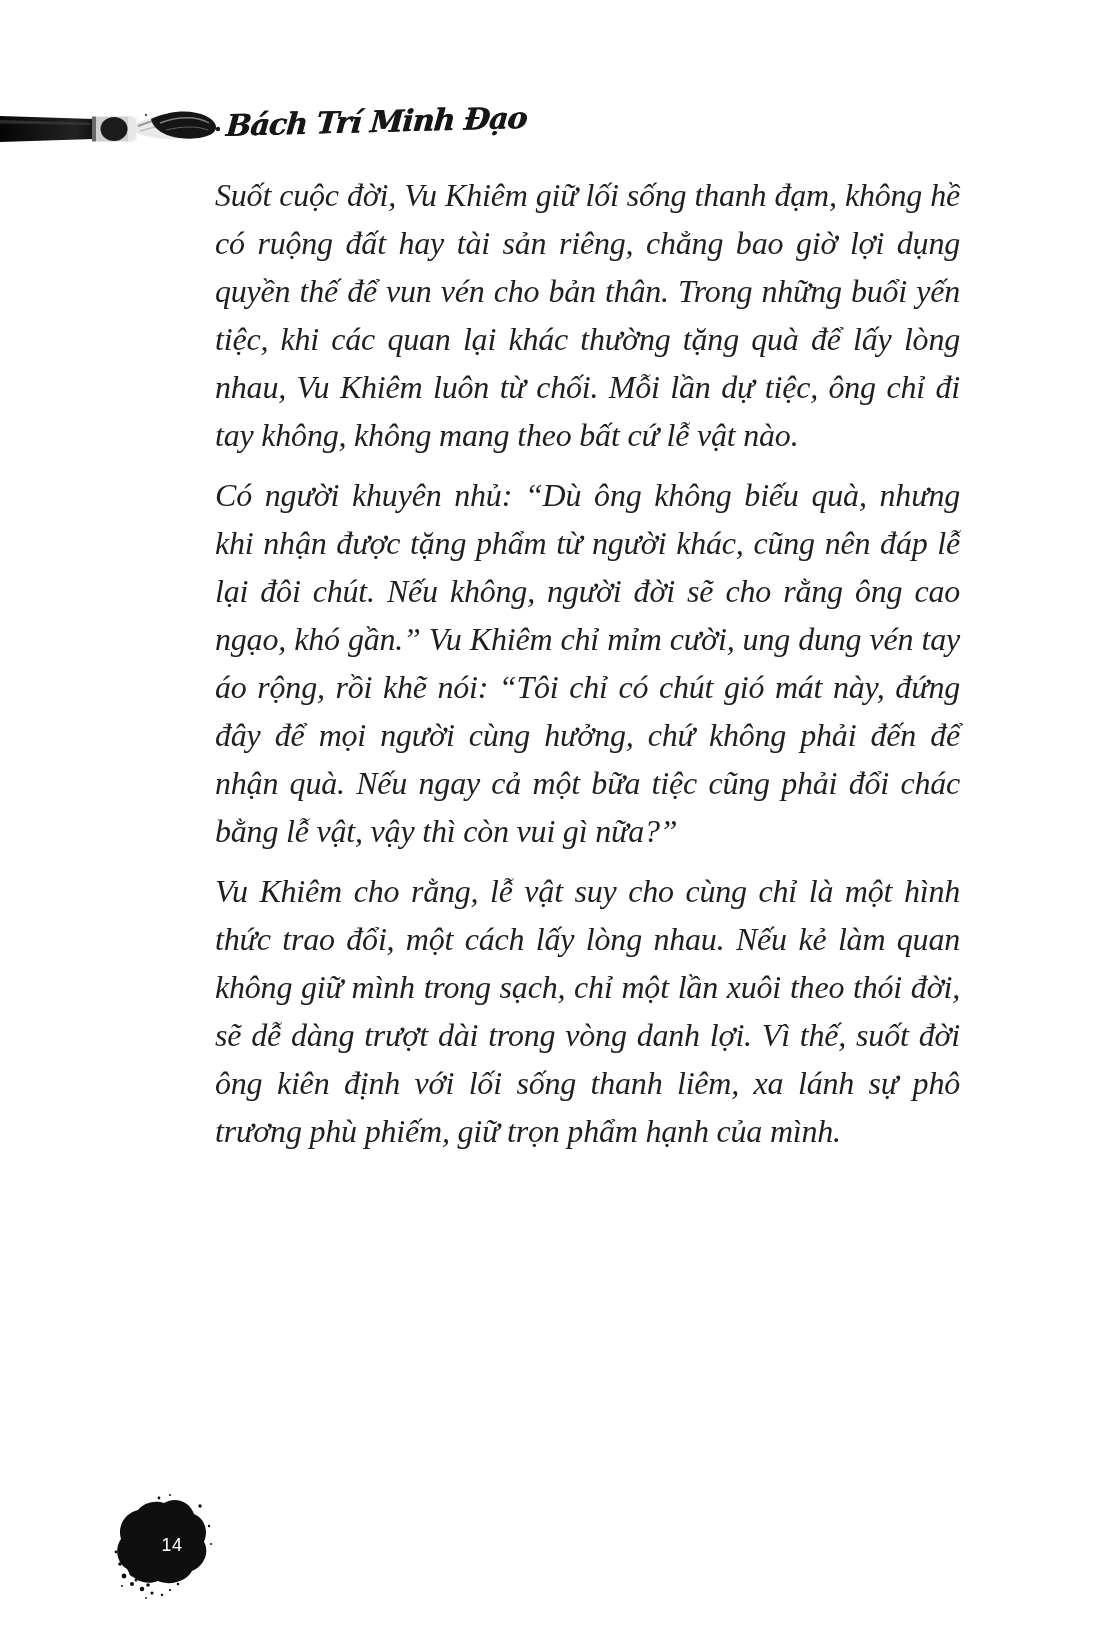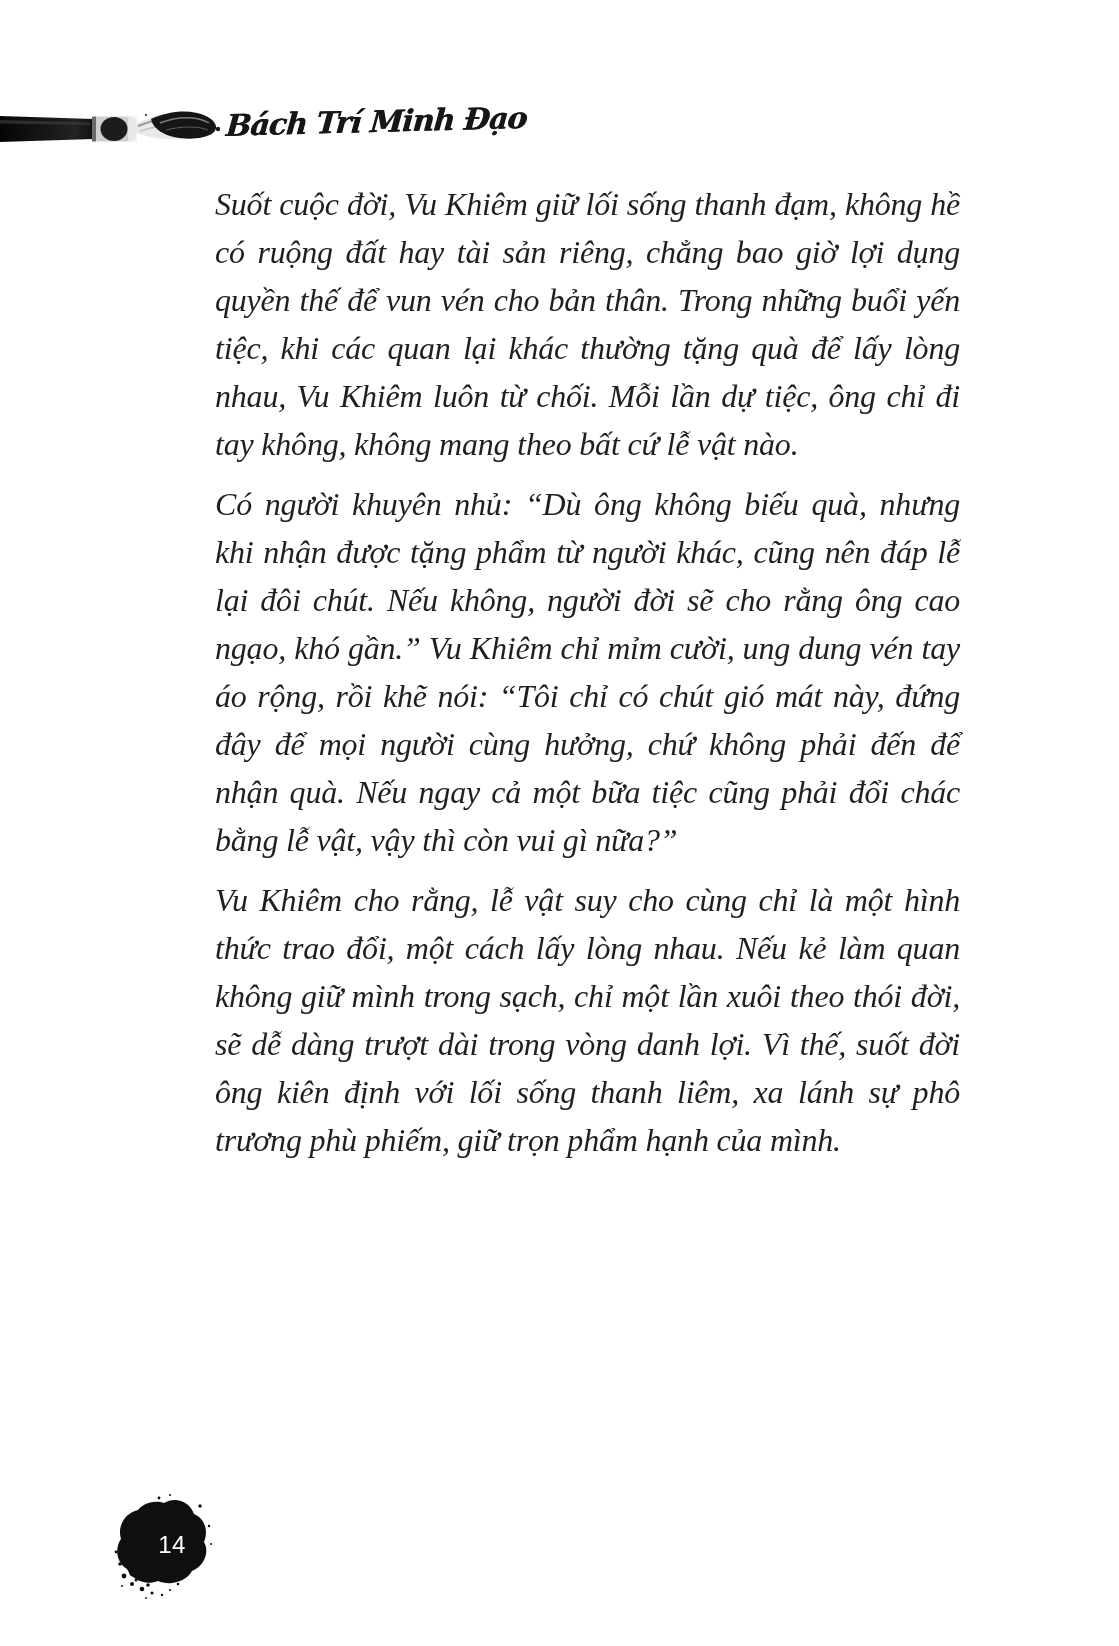--- a/index.html
+++ b/index.html
@@ -25,21 +25,21 @@
     letter-spacing: -1px;
     color: #161616;
     transform: rotate(-1.5deg) skewX(-6deg);
     text-shadow: 0.6px 0 0 currentColor;
     white-space: nowrap;
   }
   
   .body-text {
     position: absolute;
     left: 215px;
-    top: 180px;
+    top: 171px;
     width: 745px;
     color: #1f1f1f;
     font-family: "Liberation Serif", serif;
     font-style: italic;
     font-size: 32px;
     line-height: 48px;
     letter-spacing: -0.2px;
     text-align: justify;
   }
   .body-text p.para { margin: 0 0 12px 0; }
@@ -52,21 +52,21 @@
     height: 112px;
   }
   .splat-svg { position: absolute; left: 0; top: 0; width: 105px; height: 112px; }
   .page-num {
     position: absolute;
     left: 60px;
     top: 53px;
     transform: translate(-50%, -50%);
     font-family: "Liberation Sans", sans-serif;
     font-style: normal;
-    font-size: 24px;
+    font-size: 18px;
     letter-spacing: 0.5px;
     color: #ffffff;
   }
 </style>
 </head>
 <body>
 
 <div class="page">
 
   <div class="header">

